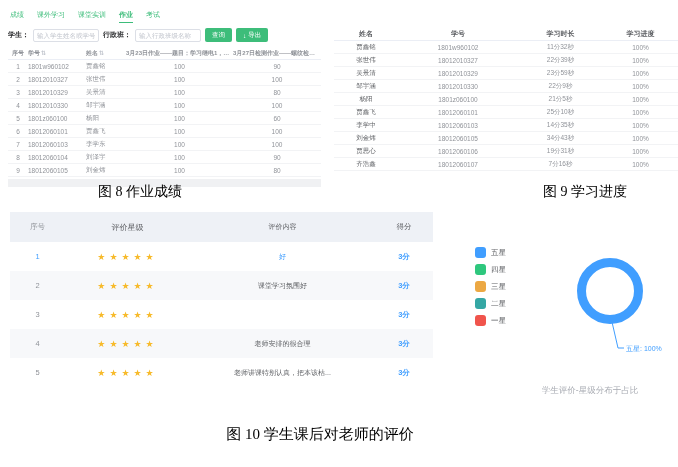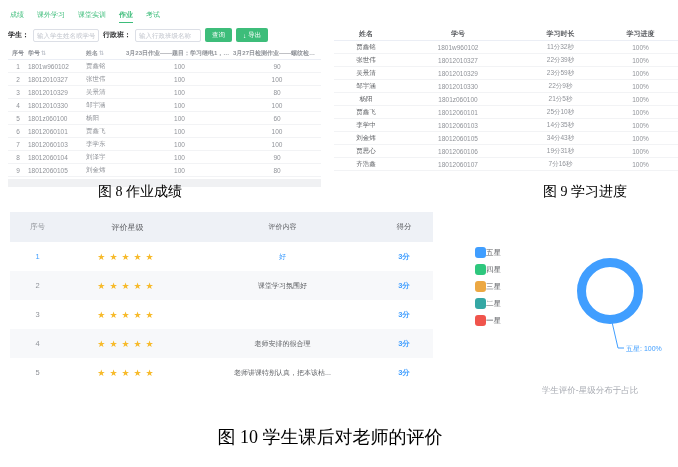--- a/index.html
+++ b/index.html
@@ -37,39 +37,39 @@
   .n1 { width:64px; text-align:center; color:#606266; flex:none; }
   .lp-head .n1 { color:#606266; }
   .n2 { width:120px; text-align:center; flex:none; }
   .n3 { width:85px; text-align:center; flex:none; }
   .n4 { width:75px; text-align:center; flex:none; }
 
   
   .caption { position:absolute; font-family:"Liberation Serif","DejaVu Serif",serif; font-size:14px; color:#000; text-align:center; }
   .cap8 { left:25px; top:183px; width:230px; }
   .cap9 { left:470px; top:183px; width:230px; }
-  .cap10 { left:130px; top:425px; width:400px; font-size:18px;text-align:center; }
+  .cap10 { left:120px; top:425px; width:400px; font-size:15px;text-align:center; }
 
   
   .panel-ev { position:absolute; left:10px; top:212px; width:423px; }
   .ev-head { display:flex; align-items:center; height:30px; background:#eef1f6; font-size:8px; color:#606266; }
   .ev-row { display:flex; align-items:center; height:29px; background:#fff; }
   .ev-row.alt { background:#f7f8fa; }
   .e1 { width:55px; text-align:center; font-size:7.5px; color:#909399; flex:none; }
   .e2 { width:125px; text-align:center; flex:none; }
   .e3 { width:185px; text-align:center; font-size:7px; color:#606266; flex:none; }
   .e4 { width:58px; text-align:center; font-size:7.5px; color:var(--blue); font-weight:bold; flex:none; cursor:pointer; }
   .stars { color:var(--star); font-size:9px; letter-spacing:4px; }
   .e1.hl, .e3.hl { color:var(--blue); }
 
   
   .legend { position:absolute; left:475px; top:247px; }
   .li { display:flex; align-items:center; height:11px; margin-bottom:6px; cursor:pointer; }
   .sw { width:11px; height:11px; border-radius:3px; flex:none; }
-  .ll { font-size:7.5px; color:#606266; }
+  .ll { font-size:7.5px; color:#606266; margin-left:5px; }
   .donut { position:absolute; left:577px; top:258px; width:66px; height:66px; border:9px solid var(--blue); border-radius:50%; }
   .callout-svg { position:absolute; left:606px; top:322px; width:40px; height:32px; }
   .callout-label { position:absolute; left:626px; top:344px; font-size:7px; color:var(--blue); white-space:nowrap; }
   .chart-title { position:absolute; left:500px; top:385px; width:180px; text-align:center; font-size:8.5px; color:#a8abb2; }
 </style>
 </head>
 <body>
 
 <div class="canvas">
 

